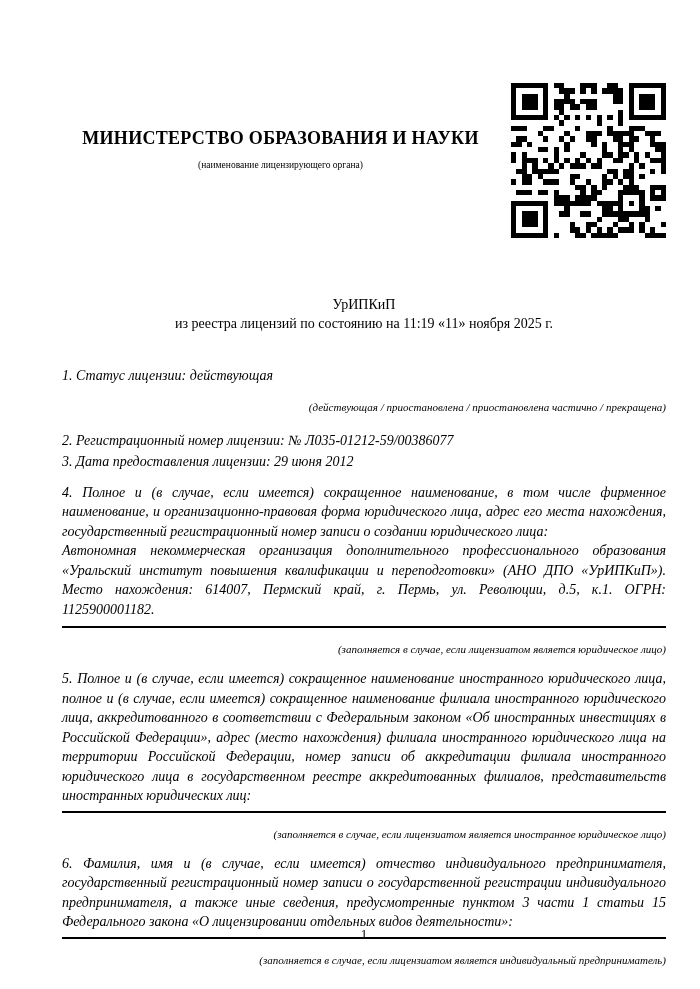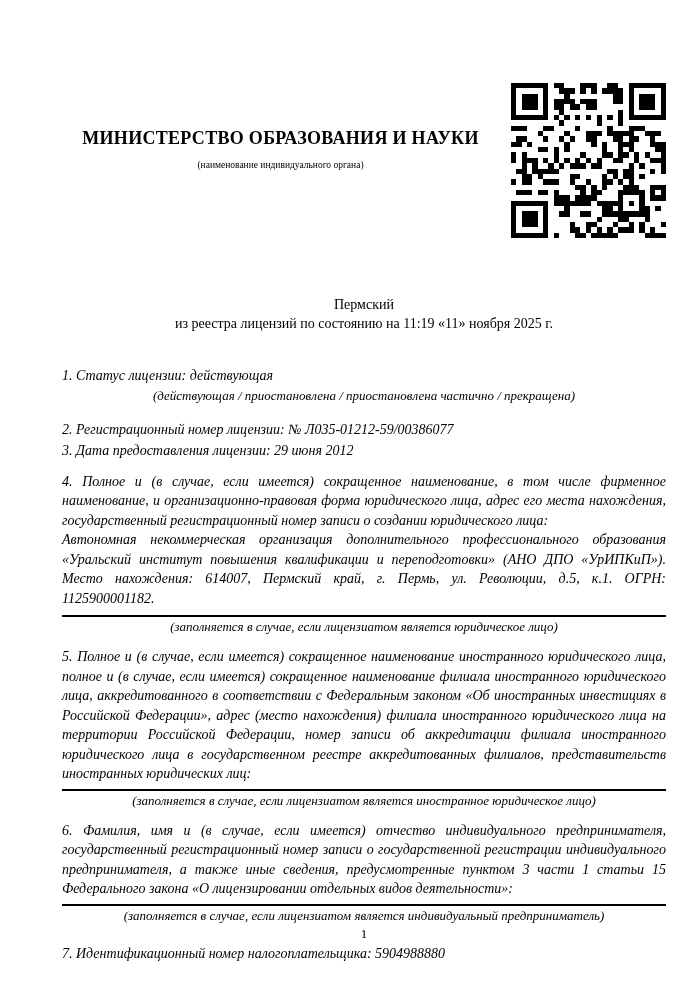--- a/index.html
+++ b/index.html
@@ -26,36 +26,36 @@
   .item2 { margin-top: 16px; }
   .item3 { margin-top: 2px; }
   .item4 { margin-top: 11px; }
   .item5 { margin-top: 12px; }
   .item6 { margin-top: 12px; }
   .item7 { margin-top: 20px; }
 
   .qtext, .answer { text-align: justify; }
   .answer { border-bottom: 2px solid #000; padding-bottom: 7px; }
   .blank-rule { height: 5px; border-bottom: 2px solid #000; }
-  .note { font-size: 13px; line-height: 16px; text-align: center; margin-top: 2px; }
+  .note { font-size: 11px; line-height: 16px; text-align: right; margin-top: 13px; }
 
   .footer {
     position: absolute; top: 926px; left: 62px; right: 34px;
     text-align: center; font-size: 13px;
   }
 </style>
 </head>
 <body>
 
 <div class="page">
 
   <div class="header">
     <div class="header-left">
       <div class="ministry">МИНИСТЕРСТВО ОБРАЗОВАНИЯ И НАУКИ</div>
-      <div class="caption">(наименование индивидуального органа)</div>
+      <div class="caption">(наименование лицензирующего органа)</div>
     </div>
     <svg id="qr" class="qr" viewBox="0 0 29 29" shape-rendering="crispEdges">
         <rect x="0" y="0" width="1" height="1" fill="#000000"></rect>
         <rect x="1" y="0" width="1" height="1" fill="#000000"></rect>
         <rect x="2" y="0" width="1" height="1" fill="#000000"></rect>
         <rect x="3" y="0" width="1" height="1" fill="#000000"></rect>
         <rect x="4" y="0" width="1" height="1" fill="#000000"></rect>
         <rect x="5" y="0" width="1" height="1" fill="#000000"></rect>
         <rect x="6" y="0" width="1" height="1" fill="#000000"></rect>
         <rect x="8" y="0" width="1" height="1" fill="#000000"></rect>
@@ -428,21 +428,21 @@
         <rect x="18" y="28" width="1" height="1" fill="#000000"></rect>
         <rect x="19" y="28" width="1" height="1" fill="#000000"></rect>
         <rect x="25" y="28" width="1" height="1" fill="#000000"></rect>
         <rect x="26" y="28" width="1" height="1" fill="#000000"></rect>
         <rect x="27" y="28" width="1" height="1" fill="#000000"></rect>
         <rect x="28" y="28" width="1" height="1" fill="#000000"></rect>
       </svg>
   </div>
 
   <div class="title-block">
-    <div>Пермский</div>
+    <div>УрИПКиП</div>
     <div>из реестра лицензий по состоянию на 11:19 «11» ноября 2025 г.</div>
   </div>
 
   <div class="item item1">
     <div>1. Статус лицензии: действующая</div>
     <div class="note">(действующая / приостановлена / приостановлена частично / прекращена)</div>
   </div>
 
   <div class="item item2">
     <div>2. Регистрационный номер лицензии: № Л035-01212-59/00386077</div>

